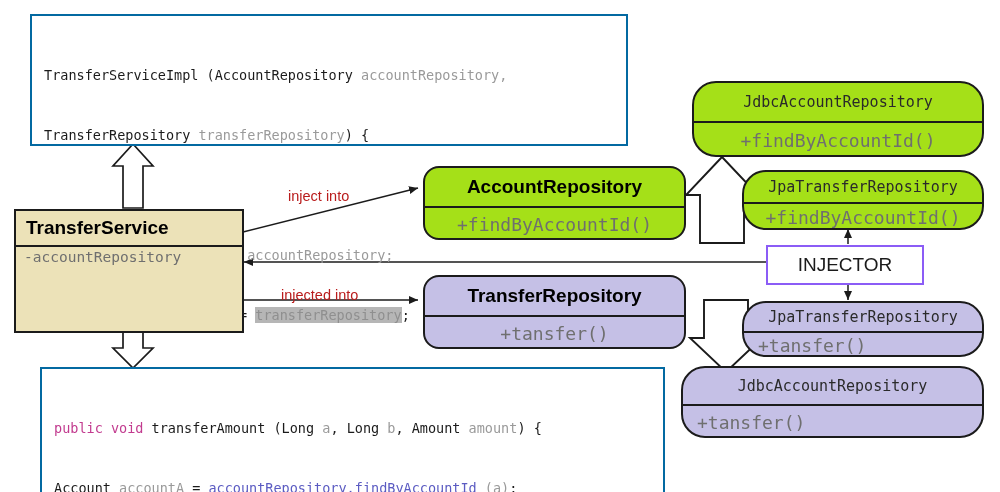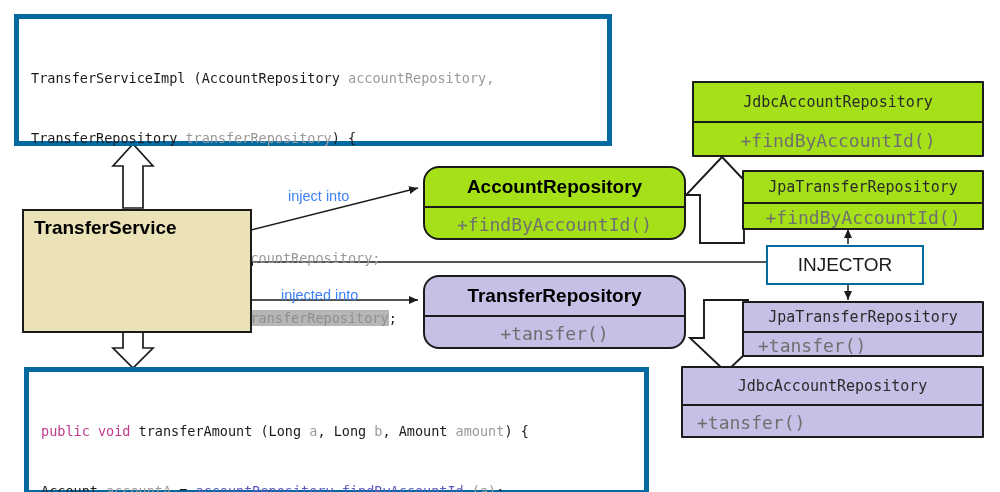--- a/index.html
+++ b/index.html
@@ -15,28 +15,29 @@
     width: 1000px;
     height: 492px;
     background: #ffffff;
     overflow: hidden;
   }
   .abs { position: absolute; }
 
   
   .code-box {
     box-sizing: border-box;
-    border: 5px solid #0369a1;
+    border: 2px solid #0369a1;
     background: #ffffff;
     font-family: "DejaVu Sans Mono", "Liberation Mono", monospace;
     font-size: 13.5px;
     line-height: 20px;
     color: #1b1b1b;
     padding: 9px 12px;
     white-space: pre;
+    margin-left: 16px;
   }
   .code-line { white-space: pre; }
   .kw   { color: #c23b8f; }      
   .typ  { color: #1b1b1b; }      
   .var  { color: #9a9a9a; }      
   .call { color: #5b5bc2; }      
   .hl   { background: #b6b6b6; color: #8f8f8f; }
   .pun  { color: #1b1b1b; }
 
   
@@ -72,55 +73,55 @@
     color: #6f6f6f;
   }
   .member-center { justify-content: center; }
   .member-left { justify-content: flex-start; padding-left: 14px; }
 
   .green  { background: #a5e018; }
   .purple { background: #c5c0e6; }
   .tan    { background: #ece2b8; }
 
   .rounded-lg { border-radius: 16px; }
-  .rounded-md { border-radius: 1px; }
+  .rounded-md { border-radius: 24px; }
 
   
   .tan-title {
     font-family: "Liberation Sans", sans-serif;
     font-weight: bold;
     font-size: 19px;
     color: #000000;
     justify-content: flex-start;
     padding-left: 10px;
   }
   .tan-member {
     font-family: "DejaVu Sans Mono", "Liberation Mono", monospace;
     font-size: 14.5px;
     color: #6f6f6f;
     justify-content: flex-start;
     padding-left: 8px;
   }
 
   .injector-box {
     box-sizing: border-box;
-    border: 2px solid #0369a1;
+    border: 2px solid #8b5cf6;
     background: #ffffff;
     display: flex;
     align-items: center;
     justify-content: center;
     font-family: "Liberation Sans", sans-serif;
     font-size: 19px;
     color: #1b1b1b;
   }
 
   .edge-label {
     font-family: "Liberation Sans", sans-serif;
     font-size: 14.5px;
-    color: #3b82f6;
+    color: #b91c1c;
     white-space: nowrap;
   }
 
   svg.overlay {
     position: absolute;
     left: 0; top: 0;
     width: 1000px;
     height: 492px;
     pointer-events: none;
   }
@@ -172,22 +173,23 @@
 
   <div class="abs code-box" style="left:14px; top:14px; width:598px; height:132px;">
     <div class="code-line"><span class="typ">TransferServiceImpl </span><span class="pun">(</span><span class="typ">AccountRepository </span><span class="var">accountRepository,</span></div>
     <div class="code-line"><span class="typ">TransferRepository </span><span class="var">transferRepository</span><span class="pun">) {</span></div>
     <div class="code-line">&nbsp;</div>
     <div class="code-line"><span class="kw">this</span><span class="typ">.accountRepository = </span><span class="var">accountRepository;</span></div>
     <div class="code-line"><span class="kw">this</span><span class="typ">.transferRepository = </span><span class="hl">transferRepository</span><span class="typ">;</span></div>
     <div class="code-line"><span class="typ">}</span></div>
   </div>
 
-  <div class="abs uml tan" style="left:22px; top:209px; width:230px; height:124px; border-width:2px;">
+  <div class="abs uml tan" style="left:14px; top:209px; width:230px; height:124px; border-width:2px;">
     <div class="row tan-title" style="height:34px;">TransferService</div>
+    <div class="row tan-member divider" style="height:22px;">-accountRepository</div>
   </div>
 
   <div class="abs uml green rounded-lg" style="left:423px; top:166px; width:263px; height:74px;">
     <div class="row title-bold" style="height:38px;">AccountRepository</div>
     <div class="row member-mono member-center divider" style="height:34px;">+findByAccountId()</div>
   </div>
 
   <div class="abs uml purple rounded-lg" style="left:423px; top:275px; width:263px; height:74px;">
     <div class="row title-bold" style="height:38px;">TransferRepository</div>
     <div class="row member-mono member-center divider" style="height:34px;">+tansfer()</div>

